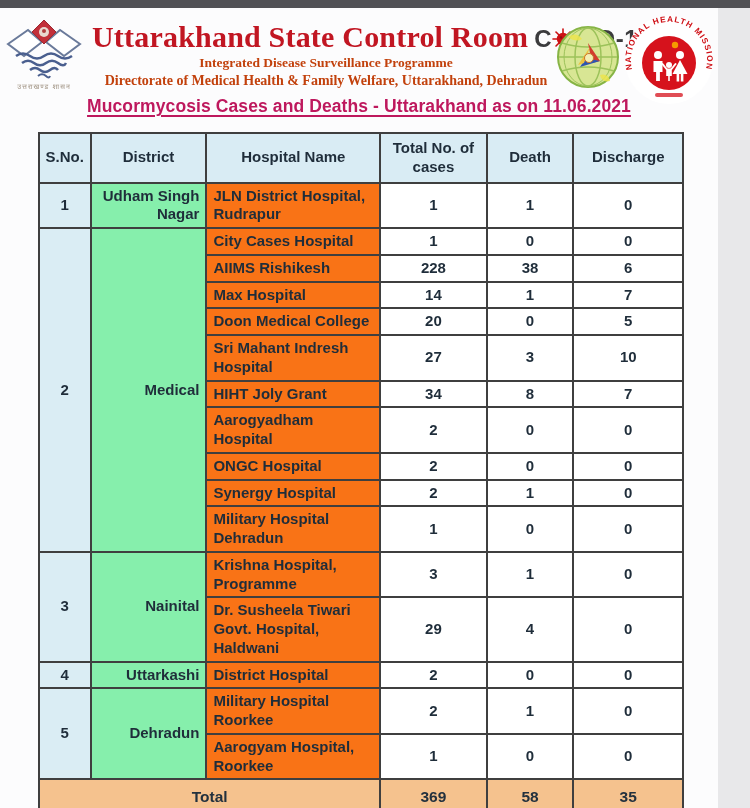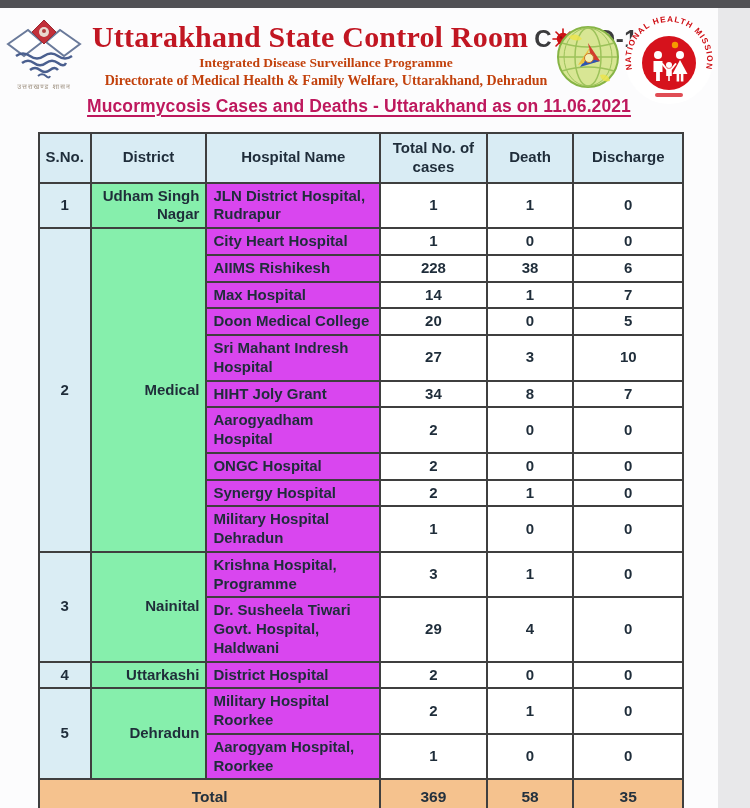--- a/index.html
+++ b/index.html
@@ -64,21 +64,21 @@
   }
   table.report th, table.report td {
     border:2px solid #3f3f3f; line-height:1.25;
     padding:3px 6px; vertical-align:middle;
   }
   table.report th {
     background:#d9ecf4; text-align:center; padding:5px 4px; font-size:15px;
   }
   td.col-sno { background:#daedf4; text-align:center; }
   td.col-district { background:#86efac; text-align:right; padding-left:8px; }
-  td.col-hospital { background:#d946ef; text-align:left; padding-left:8px; }
+  td.col-hospital { background:#f97316; text-align:left; padding-left:8px; }
   td.col-num { background:#fff; text-align:center; }
   tr.total-row td {
     background:#f5c28e; text-align:center; padding:7px 4px; font-size:15.5px;
     color:#23313e;
   }
 </style>
 </head>
 <body>
 
 <div class="topbar"></div>
@@ -200,21 +200,21 @@
           <td class="col-sno" rowspan="1">1</td>
           <td class="col-district" rowspan="1">Udham Singh Nagar</td>
           <td class="col-hospital">JLN District Hospital, Rudrapur</td>
           <td class="col-num">1</td>
           <td class="col-num">1</td>
           <td class="col-num">0</td>
         </tr>
         <tr>
           <td class="col-sno" rowspan="10">2</td>
           <td class="col-district" rowspan="10">Medical</td>
-          <td class="col-hospital">City Heart Hospital</td>
+          <td class="col-hospital">City Cases Hospital</td>
           <td class="col-num">1</td>
           <td class="col-num">0</td>
           <td class="col-num">0</td>
         </tr>
         <tr>
           <td class="col-hospital">AIIMS Rishikesh</td>
           <td class="col-num">228</td>
           <td class="col-num">38</td>
           <td class="col-num">6</td>
         </tr>

